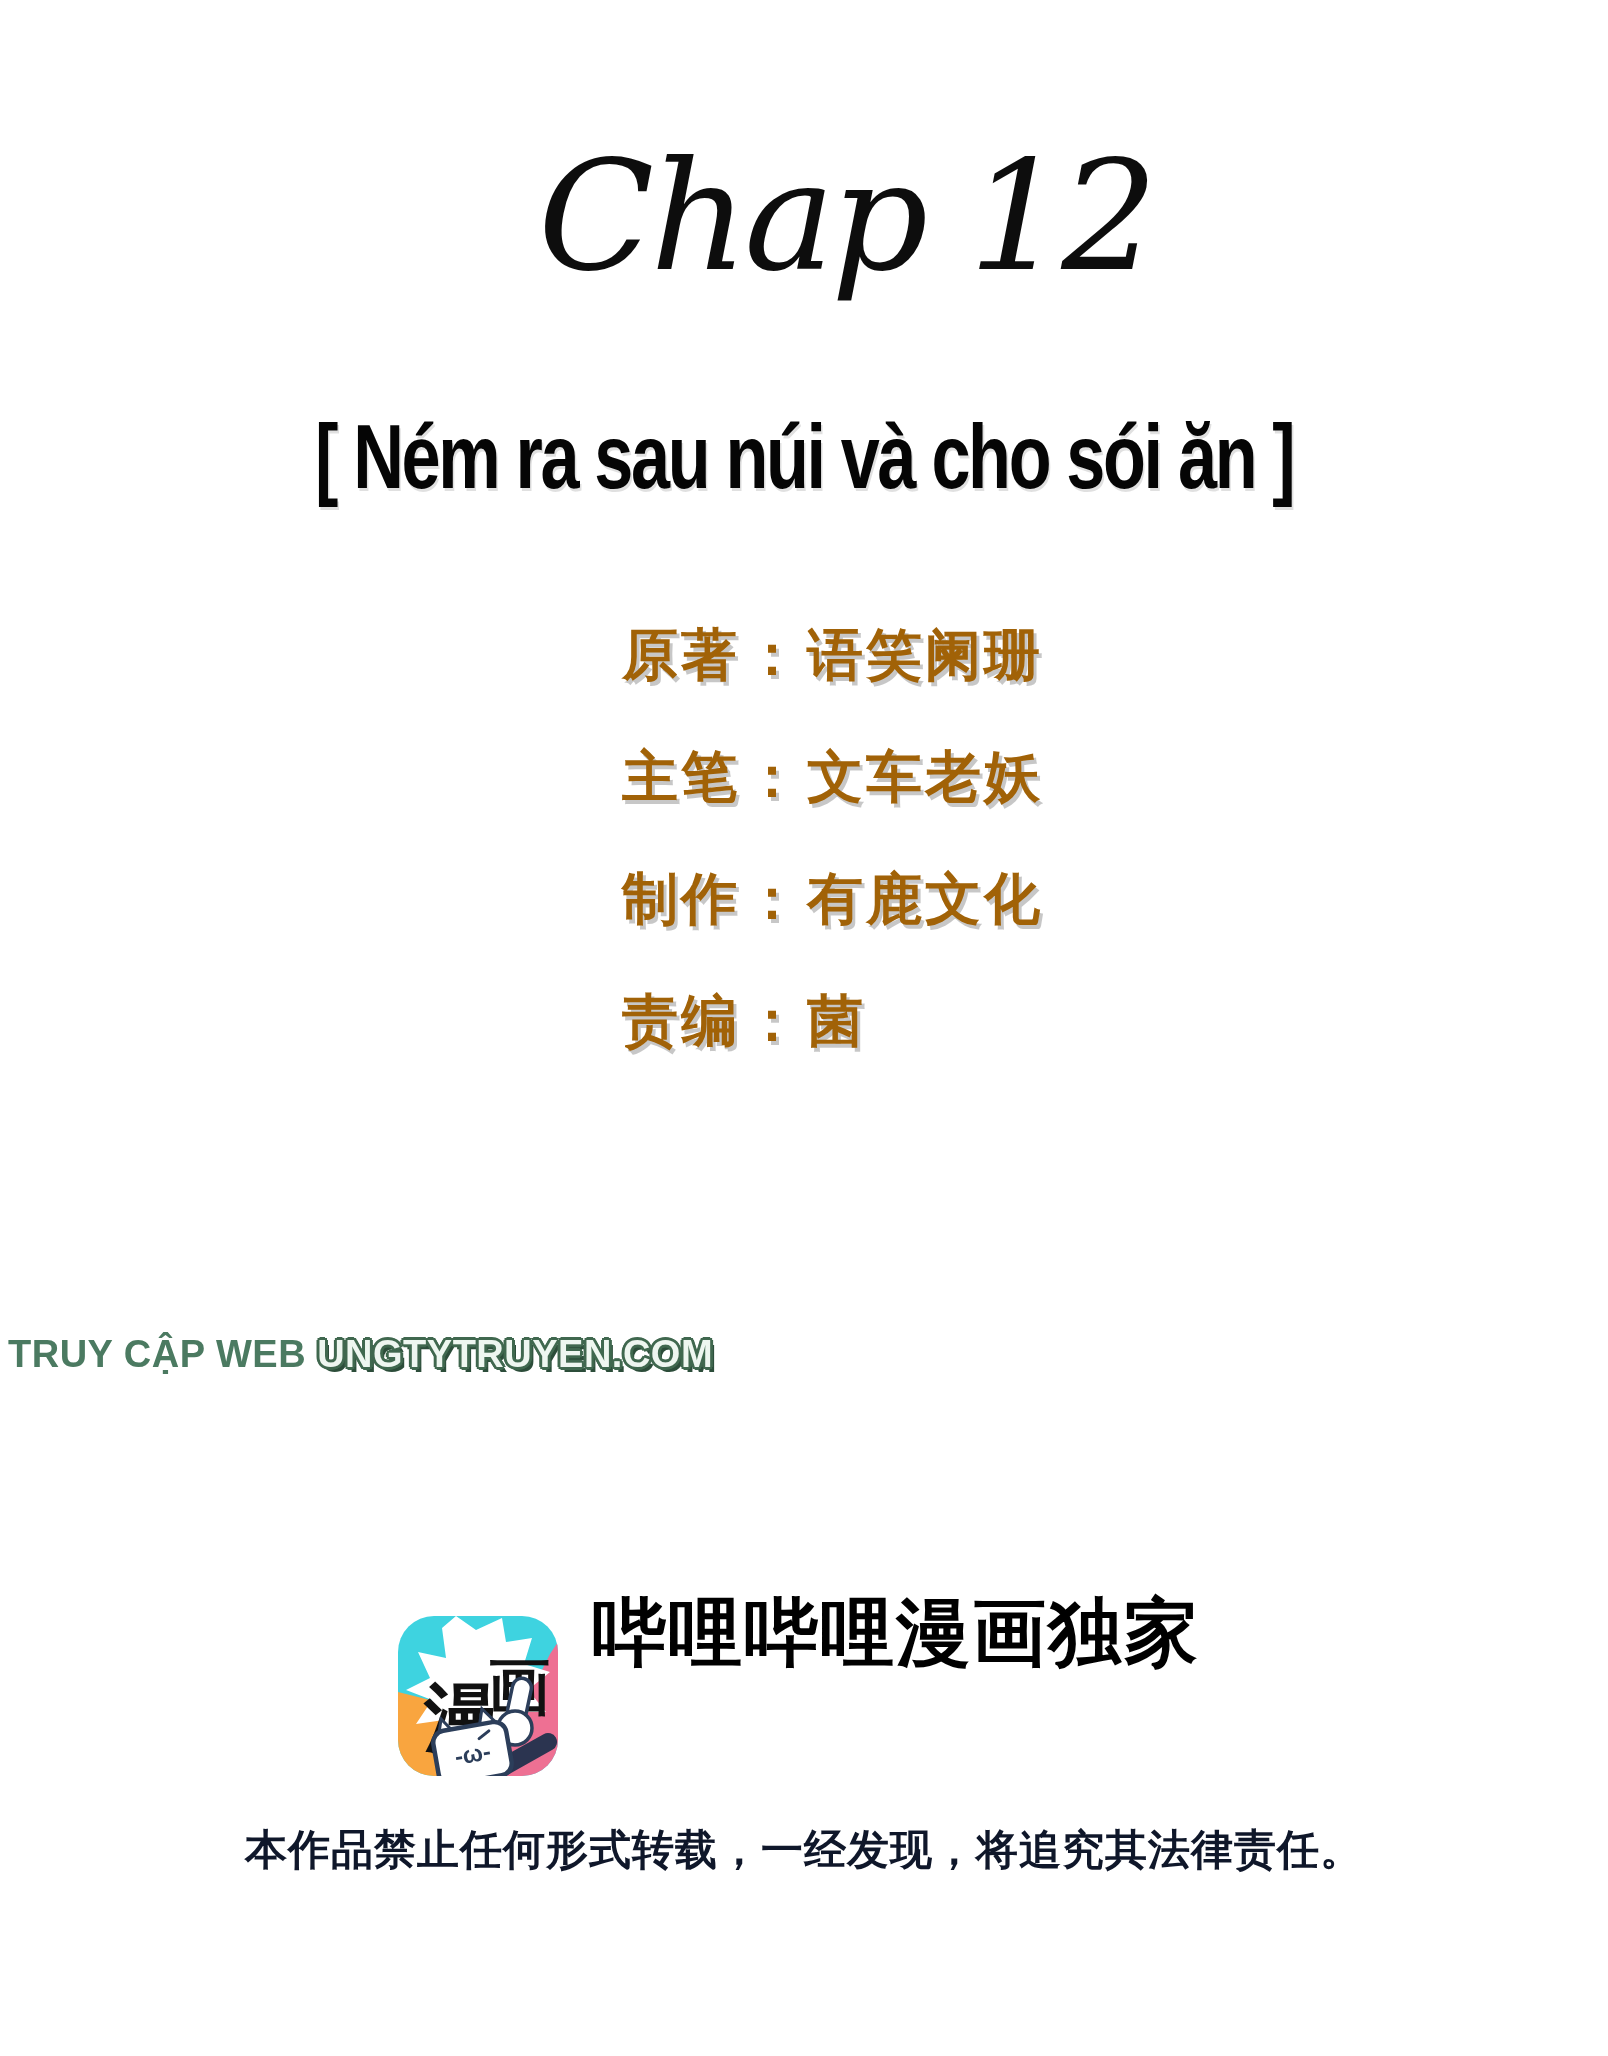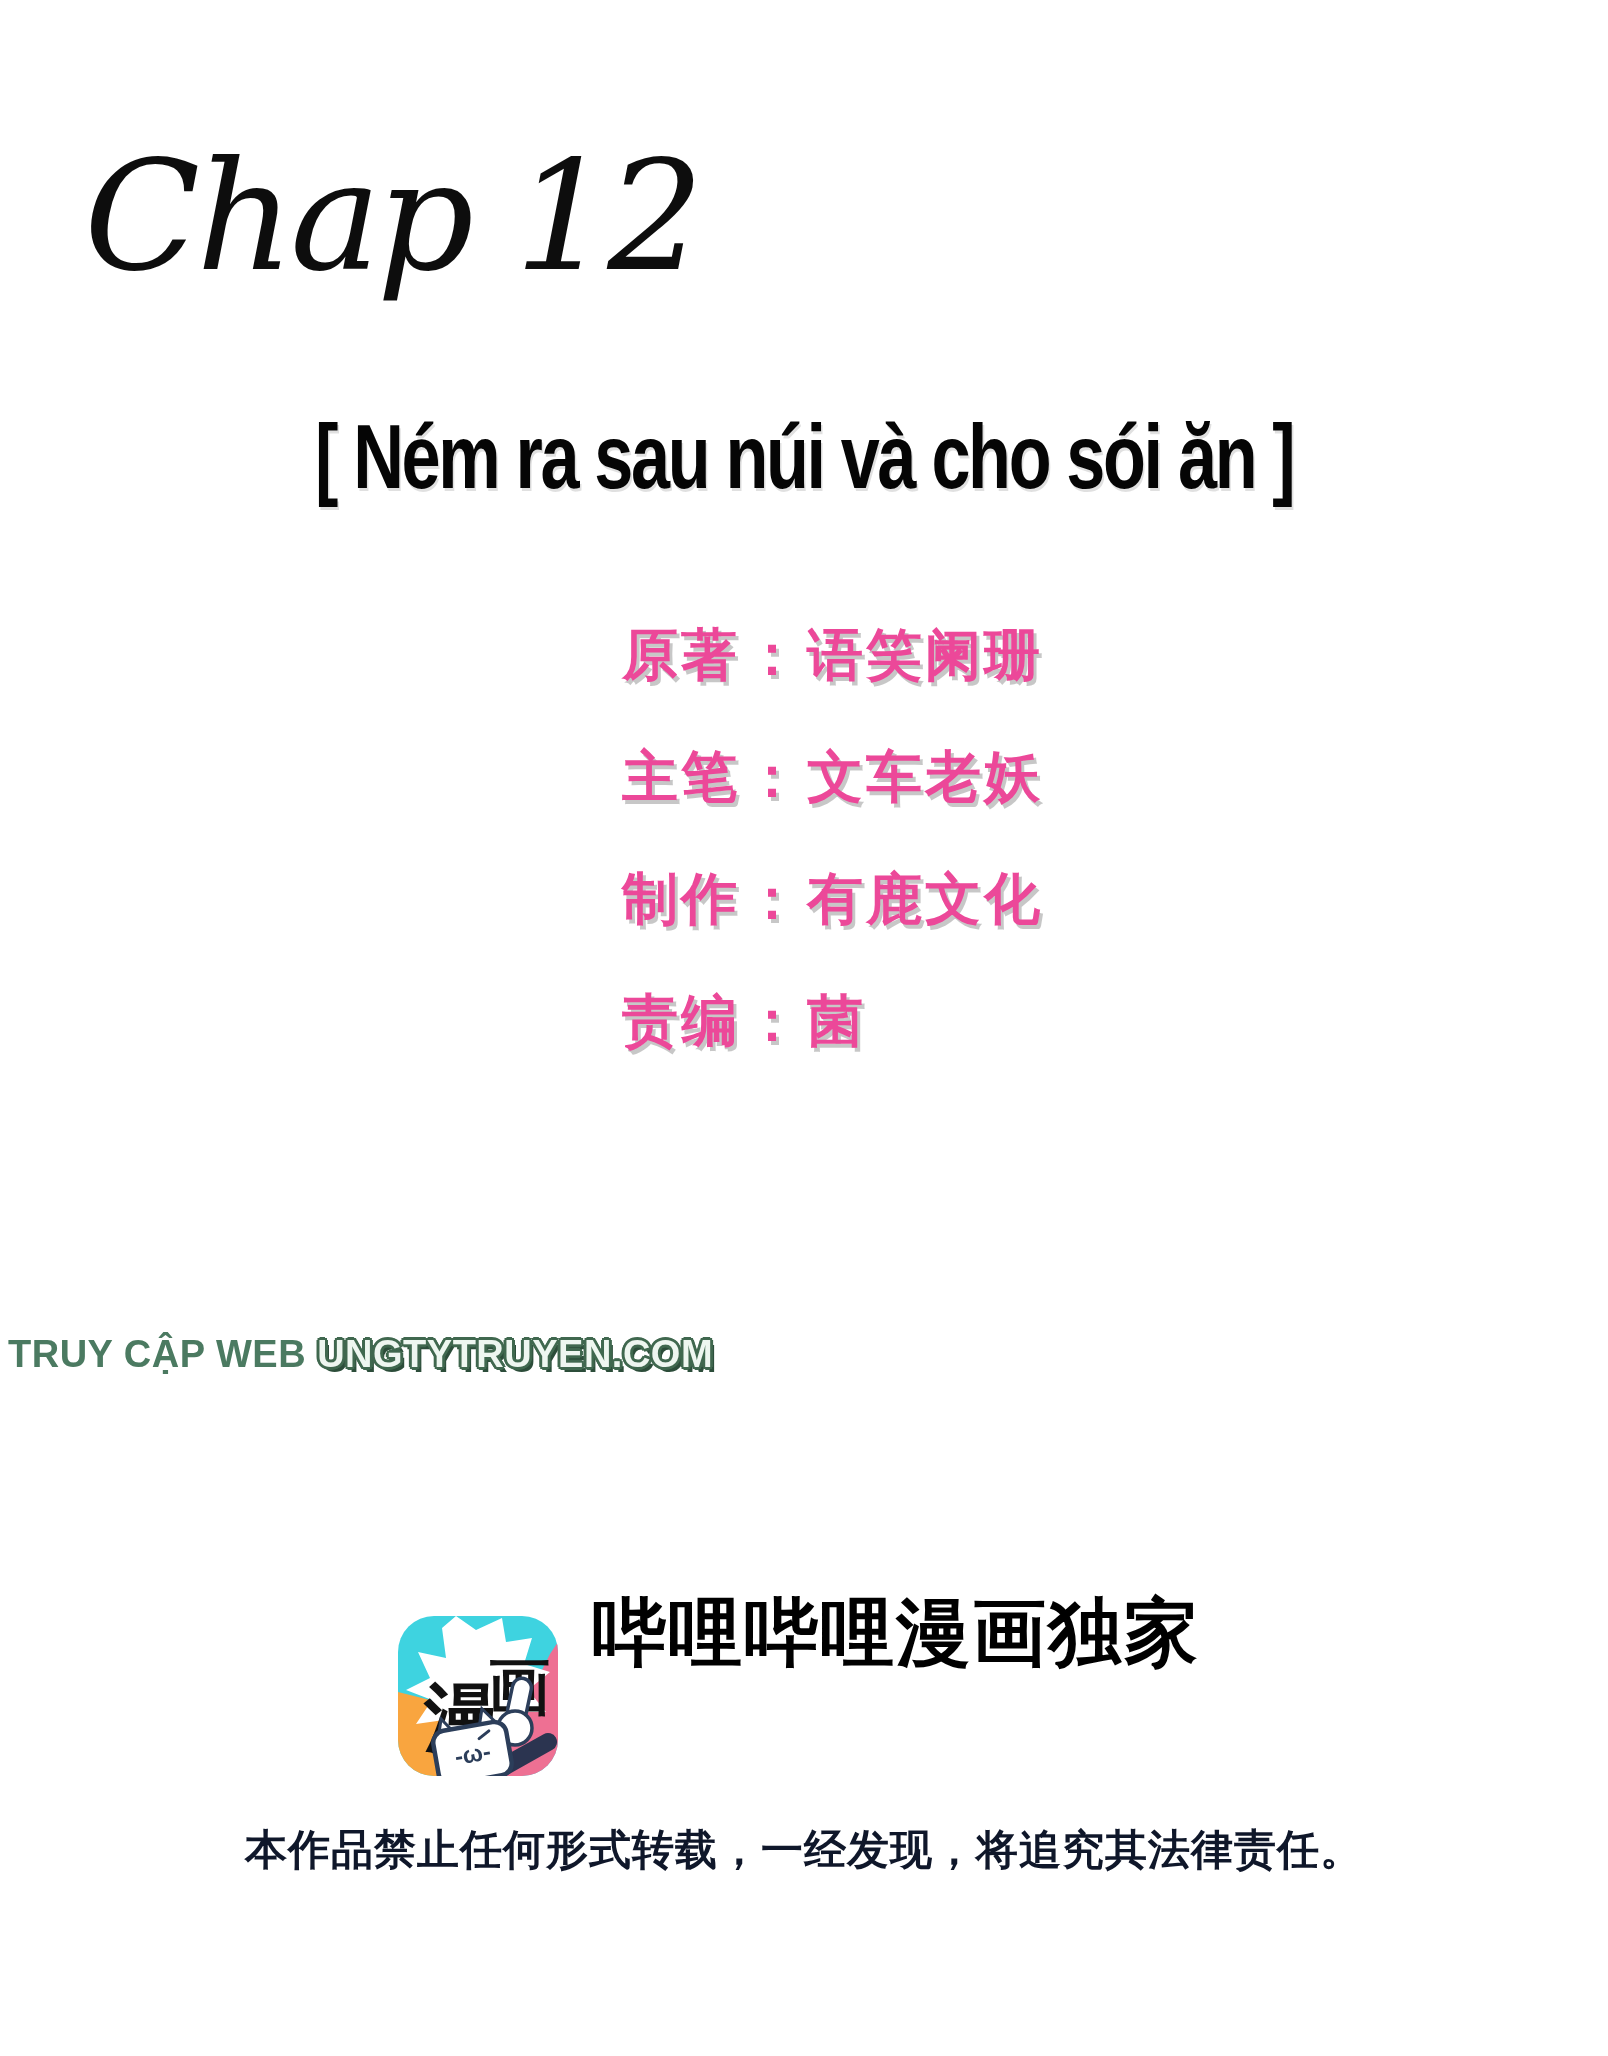--- a/index.html
+++ b/index.html
@@ -6,21 +6,21 @@
   body{
     width:1608px;height:2056px;
     background:#ffffff;
     position:relative;
     overflow:hidden;
     font-family:"Liberation Sans",sans-serif;
   }
   
   .chap{
     position:absolute;top:118px;left:0;width:100%;
-    text-align:left;
+    text-align:center;
     padding-left:84px;box-sizing:border-box;
     font-family:"DejaVu Serif",serif;
     font-style:italic;font-weight:500;
     font-size:152px;line-height:1.3;
     color:#0d0d0d;
     letter-spacing:-4px;
   }
   
   .title-wrap{
     position:absolute;top:408px;left:0;width:100%;
@@ -38,21 +38,21 @@
     color:#050505;
     text-shadow:2px 3px 0 rgba(0,0,0,0.12);
   }
   
   .credits{
     position:absolute;top:594px;left:622px;
   }
   .credit-row{
     height:122px;line-height:122px;
     font-size:56px;font-weight:700;
-    color:#ec4899;
+    color:#a16207;
     letter-spacing:3px;
     white-space:nowrap;
     text-shadow:3px 4px 0 rgba(0,0,0,0.22);
   }
   .credit-row .colon{margin:0 4px;}
   
   .promo{
     position:absolute;top:1330px;left:8px;width:650px;
     text-align:center;
     font-weight:800;

